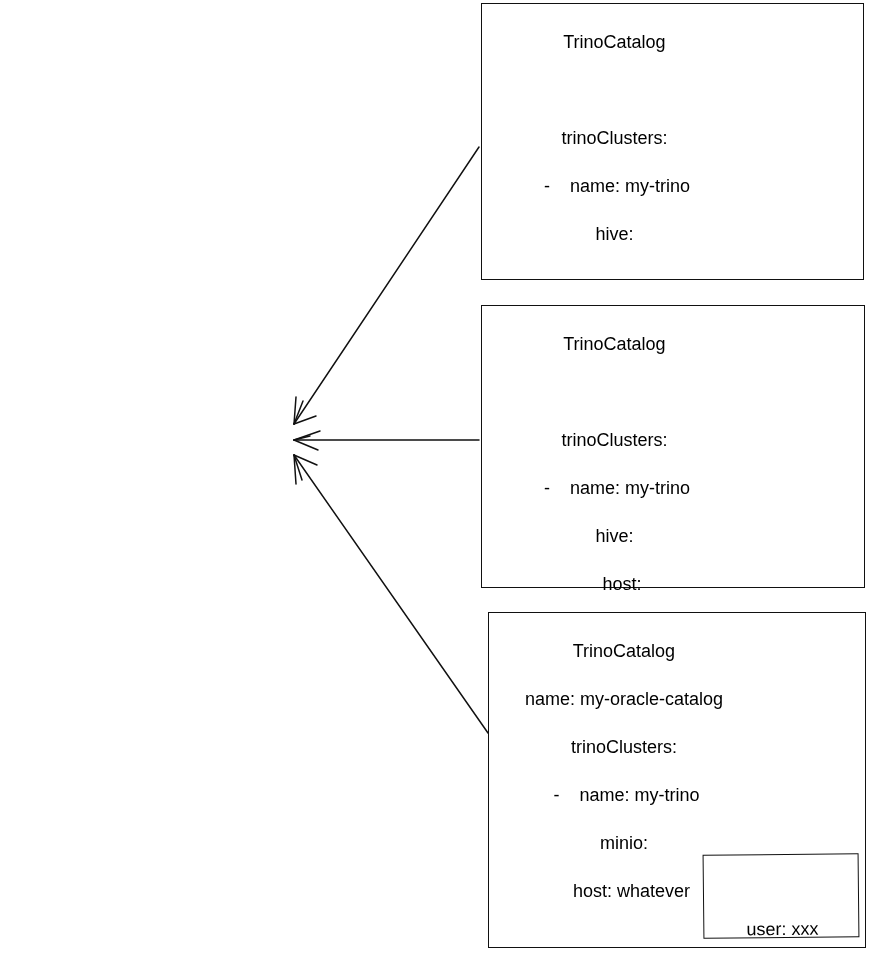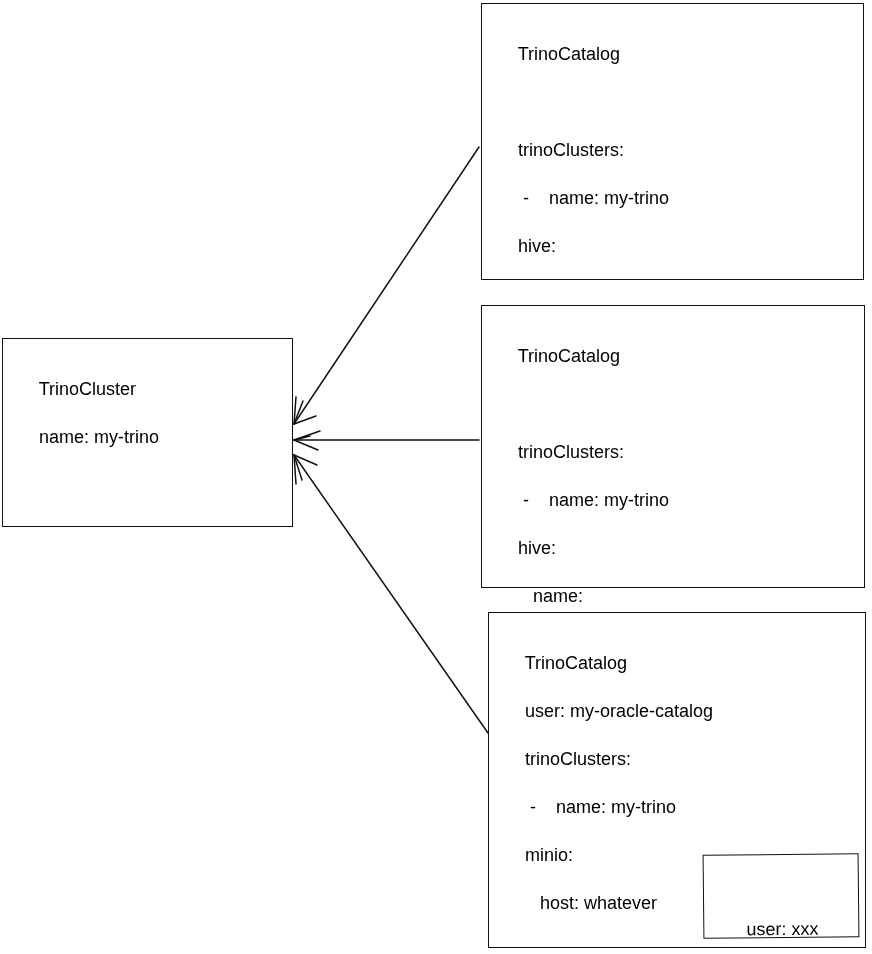--- a/index.html
+++ b/index.html
@@ -29,25 +29,26 @@
   }
   .node {
     position: absolute;
     box-sizing: border-box;
     border: 1.6px solid #111111;
     background: #ffffff;
   }
   .node-text {
     position: absolute;
     left: 6px;
-    top: 14px;
+    top: 2px;
     font-size: 18px;
     line-height: 24px;
     white-space: pre;
     color: #000000;
+    text-align: center;
   }
   .yaml-line {
     white-space: pre;
     font-family: "Liberation Sans", sans-serif;
     font-size: 18px;
     line-height: 24px;
   }
 
   
   #node-trinocluster {
@@ -130,26 +131,20 @@
 
       <g>
         <line x1="759" y1="817" x2="788" y2="855"></line>
         <line x1="788" y1="855" x2="783" y2="830"></line>
         <line x1="788" y1="855" x2="763" y2="838"></line>
       </g>
 
     </g>
   </svg>
 
-  <div class="node" id="node-trinocluster">
-    <div class="node-text">
-      <span class="yaml-line">TrinoCluster</span><br>
-      <span class="yaml-line">name: my-trino</span>
-    </div>
-  </div>
 
   <div class="node" id="node-catalog-hive-1">
     <div class="node-text">
       <span class="yaml-line">TrinoCatalog</span><br>
       <br>
       <span class="yaml-line">trinoClusters:</span><br>
       <span class="yaml-line"> -    name: my-trino</span><br>
       <span class="yaml-line">hive:</span><br>
       <br>
       <span class="yaml-line">      inline:</span><br>
@@ -158,30 +153,30 @@
     </div>
   </div>
 
   <div class="node" id="node-catalog-hive-2">
     <div class="node-text">
       <span class="yaml-line">TrinoCatalog</span><br>
       <br>
       <span class="yaml-line">trinoClusters:</span><br>
       <span class="yaml-line"> -    name: my-trino</span><br>
       <span class="yaml-line">hive:</span><br>
-      <span class="yaml-line">   name:</span><br>
+      <span class="yaml-line">   host:</span><br>
       <span class="yaml-line">      # TBD</span><br>
       <span class="yaml-line">   metastore: # whatever</span>
     </div>
   </div>
 
   <div class="node" id="node-catalog-oracle">
     <div class="node-text">
       <span class="yaml-line">TrinoCatalog</span><br>
-      <span class="yaml-line">user: my-oracle-catalog</span><br>
+      <span class="yaml-line">name: my-oracle-catalog</span><br>
       <span class="yaml-line">trinoClusters:</span><br>
       <span class="yaml-line"> -    name: my-trino</span><br>
       <span class="yaml-line">minio:</span><br>
       <span class="yaml-line">   host: whatever</span><br>
     </div>
 
     <div class="node" id="node-secret">
       <div class="node-text">
         <span class="yaml-line">user: xxx</span>
         

